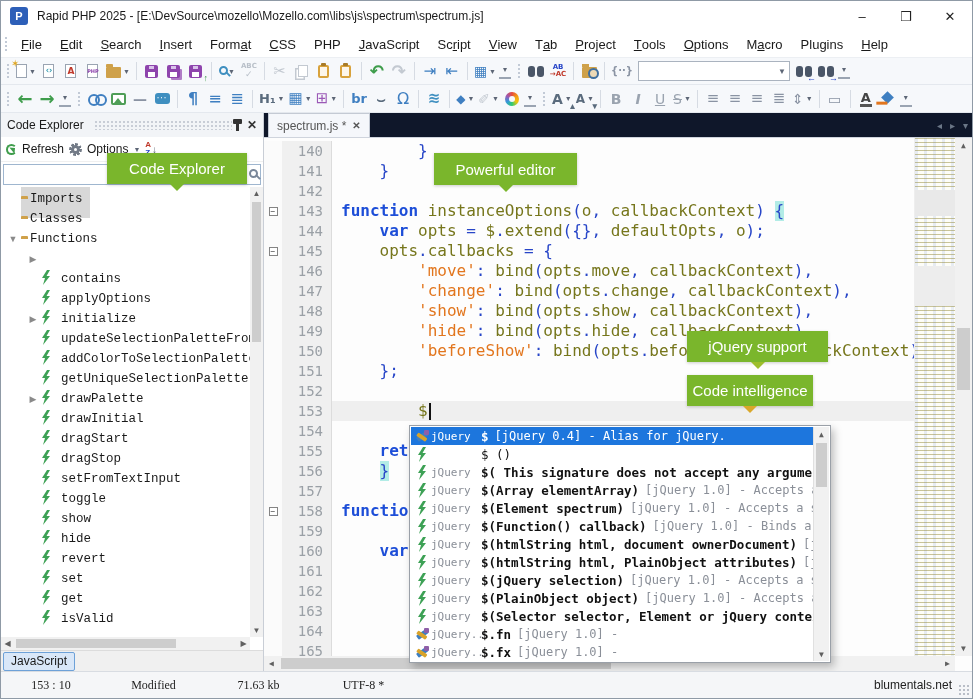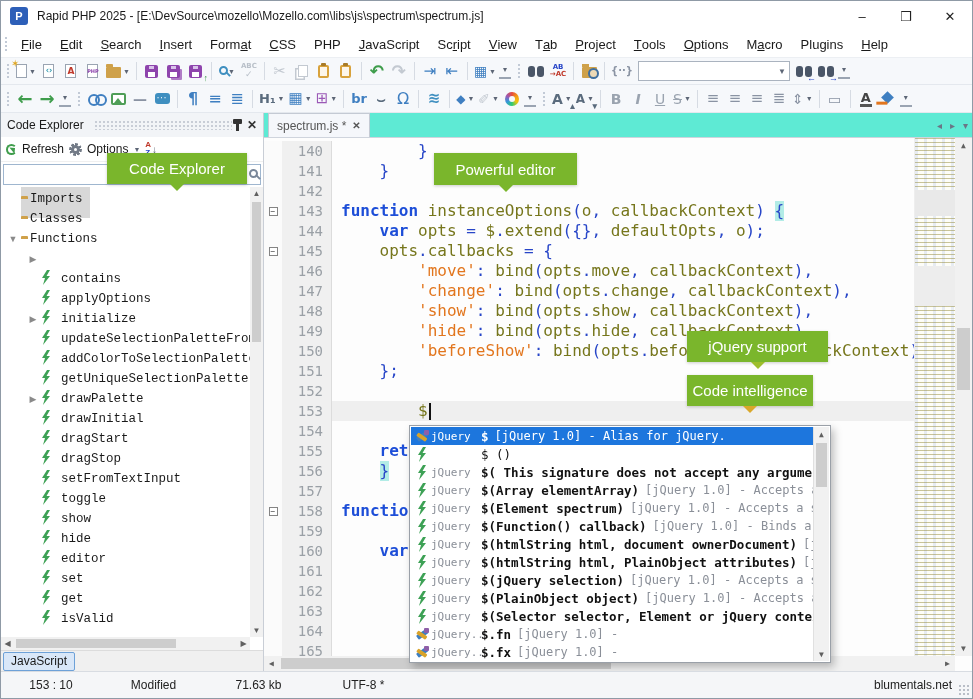--- a/index.html
+++ b/index.html
@@ -103,21 +103,21 @@
   .selwrap{display:flex;align-items:center;padding:1px 4px 1px 0;}
   
   .sb-track{background:#f1f1f1;position:absolute;}
   .sb-btn{position:absolute;display:flex;align-items:center;justify-content:center;color:#606060;font-size:8px;background:#f1f1f1;}
   .sb-thumb{position:absolute;background:#cdcdcd;}
   #panel-hscroll{height:13px;position:relative;background:#f1f1f1;flex:none;margin-right:13px;}
   #panel-bottom{height:21px;background:#f0f0f0;border-top:1px solid #dcdcdc;position:relative;flex:none;}
   #js-chip{position:absolute;left:2px;top:1px;padding:1px 7px 2px;background:#d9e7f8;border:1px solid #6da1d8;border-radius:2px;font-size:12px;color:#1a1a1a;}
   
   #editor{flex:1;display:flex;flex-direction:column;position:relative;min-width:0;}
-  #tabbar{height:25px;background:#5eead4;border-bottom:1px solid #cfd4dd;display:flex;align-items:flex-end;position:relative;}
+  #tabbar{height:25px;background:#0f172a;border-bottom:1px solid #cfd4dd;display:flex;align-items:flex-end;position:relative;}
   #doc-tab{height:24px;margin-left:4px;background:#f5f7fb;border:1px solid #c4cad4;border-bottom:none;display:flex;align-items:center;padding:0 8px;font-size:12px;color:#555;gap:6px;}
   #tab-close{font-size:10px;font-weight:bold;color:#555;}
   #tab-nav{position:absolute;right:4px;top:0;height:24px;display:flex;align-items:center;gap:8px;color:#6a7686;font-size:10px;}
   #editor-body{flex:1;position:relative;background:#fdfdfd;overflow:hidden;font-family:"DejaVu Sans Mono",monospace;}
   #code-lines{position:absolute;top:3px;left:0;right:0;}
   .crow{height:20px;display:flex;align-items:stretch;}
   .fold-cell{width:18px;flex:none;background:#fbfbfb;display:flex;align-items:center;justify-content:center;}
   .fold-box{width:9px;height:9px;border:1px solid #848484;background:#fff;font-size:8px;line-height:7px;text-align:center;color:#444;}
   .num-cell{width:50px;flex:none;background:#f0f0f0;border-right:1px solid #dcdcdc;color:#9aa0a6;font-size:14px;text-align:right;padding-right:8px;display:flex;align-items:center;justify-content:flex-end;}
   .text-cell{flex:1;font-size:16px;line-height:20px;white-space:pre;padding-left:9px;color:#76761c;display:flex;align-items:center;}
@@ -146,21 +146,21 @@
   .prow .psig.plain{font-weight:normal;}
   .prow .pdesc{font-size:12px;color:#8a8f98;margin-left:6px;}
   .prow.sel{background:#1d76dd;}
   .prow.sel .pcat,.prow.sel .psig,.prow.sel .pdesc{color:#fff;}
   #popup-vscroll{position:absolute;top:1px;right:1px;width:16px;bottom:1px;background:#f1f1f1;border-left:1px solid #e0e0e0;}
   
   .callout{position:absolute;z-index:9;background:#7AB62C;color:#fff;font-size:15px;display:flex;align-items:center;justify-content:center;box-shadow:0 1px 3px rgba(0,0,0,.2);}
   .callout::after{content:"";position:absolute;left:50%;bottom:-7px;margin-left:-7px;border:7px solid transparent;border-top:7px solid var(--cp,#7AB62C);border-bottom:none;}
   
   #statusbar{position:absolute;left:0;right:0;bottom:0;height:27px;background:#f5f6f8;border-top:1px solid #d8dce2;display:flex;align-items:center;font-size:12px;color:#222;}
-  .stat-seg{padding:0 14px;text-align:center;white-space:nowrap;}
+  .stat-seg{padding:0 14px;text-align:center;white-space:nowrap;font-family:Liberation Serif, serif;}
   #stat-site{margin-left:auto;padding-right:20px;}
   #grip{position:absolute;right:2px;bottom:2px;width:12px;height:12px;background:radial-gradient(circle,#b9bec7 1px,transparent 1.2px);background-size:4px 4px;}
 </style>
 </head>
 <body>
 
 <div id="app">
 
   <div id="titlebar">
     <div id="app-icon">P</div>
@@ -597,21 +597,21 @@
                 </svg></span>
               <span class="tree-label">hide</span>
             </span>
           </div>
           <div class="tree-row">
             <span class="tree-chev" style="margin-left: 24px;"></span>
             <span class="selwrap">
               <span class="tree-ico"><svg width="11" height="15" viewBox="0 0 11 15">
                   <path d="M6 0 L1 8 L4 8 L2 15 L9 6 L5.5 6 L9 0 Z" fill="#3da155"></path>
                 </svg></span>
-              <span class="tree-label">editor</span>
+              <span class="tree-label">revert</span>
             </span>
           </div>
           <div class="tree-row">
             <span class="tree-chev" style="margin-left: 24px;"></span>
             <span class="selwrap">
               <span class="tree-ico"><svg width="11" height="15" viewBox="0 0 11 15">
                   <path d="M6 0 L1 8 L4 8 L2 15 L9 6 L5.5 6 L9 0 Z" fill="#3da155"></path>
                 </svg></span>
               <span class="tree-label">set</span>
             </span>
@@ -812,21 +812,21 @@
               <div class="prow sel">
                 <span class="pico">
                   <svg width="15" height="14" viewBox="0 0 15 14">
                     <rect x="1" y="5" width="12" height="5" rx="1" transform="rotate(-35 7 7)" fill="#3f7fc1"></rect>
                     <rect x="2" y="6" width="11" height="4" rx="1" transform="rotate(35 7 7)" fill="#d9a32a"></rect>
                     <rect x="9" y="1" width="5" height="5" rx="1" fill="#8e5fa8"></rect>
                   </svg>
                 </span>
                 <span class="pcat">jQuery</span>
                 <span class="psig">$</span>
-                <span class="pdesc">[jQuery 1.0] - Alias for jQuery.</span>
+                <span class="pdesc">[jQuery 0.4] - Alias for jQuery.</span>
               </div>
               <div class="prow">
                 <span class="pico">
                   <svg width="11" height="15" viewBox="0 0 11 15">
                     <path d="M6 0 L1 8 L4 8 L2 15 L9 6 L5.5 6 L9 0 Z" fill="#3da155"></path>
                   </svg>
                 </span>
                 <span class="pcat"></span>
                 <span class="psig plain">$ ()</span>
                 <span class="pdesc"></span>

